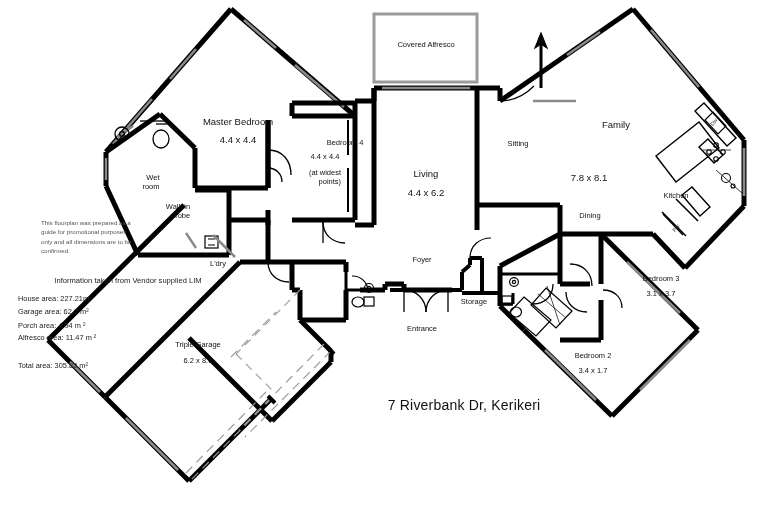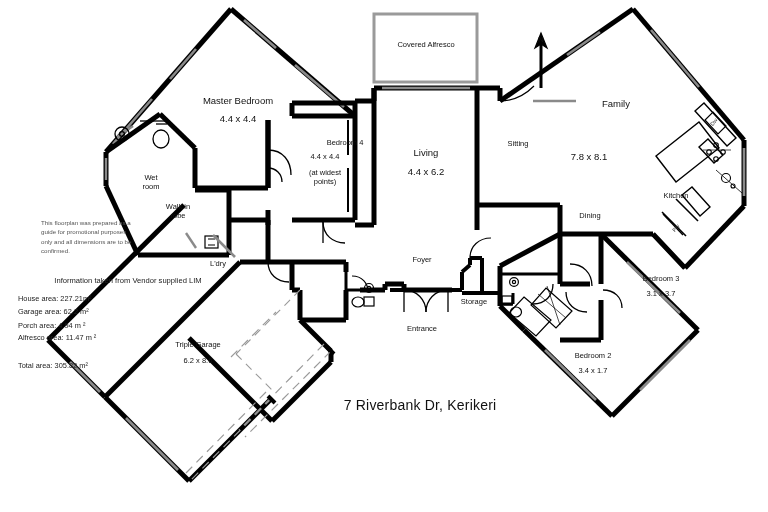--- a/index.html
+++ b/index.html
@@ -2,24 +2,24 @@
 <html><head>
 <meta charset="utf-8">
 <style>
   html,body{margin:0;padding:0;background:#ffffff;}
   #page{
     position:relative;width:768px;height:512px;background:#ffffff;overflow:hidden;
     font-family:"Liberation Sans",sans-serif;color:#1a1a1a;
   }
   #plan{position:absolute;left:0;top:0;width:768px;height:512px;}
   .lbl{position:absolute;text-align:center;line-height:1.18;white-space:pre;color:#111;}
-  .lbl.room{font-size:9.5px;}
-  .lbl.small{font-size:7.5px;}
+  .lbl.room{font-size:9.5px;margin-top:21px;}
+  .lbl.small{font-size:7.5px;text-align:right;}
   .lbl.tiny{font-size:5.5px;color:#333;}
-  .lbl.title{font-size:14px;font-weight:400;letter-spacing:.2px;}
+  .lbl.title{font-size:14px;font-weight:400;letter-spacing:.2px;margin-left:44px;}
   .lbl.note{font-size:6.2px;color:#555;text-align:left;line-height:1.5;}
   .lbl.info{font-size:7.6px;color:#222;text-align:center;}
   .lbl.areas{font-size:7.4px;color:#222;text-align:right;line-height:1.75;}
   .lbl.northlbl{font-size:8px;}
   .ctr{transform:translate(-50%,-50%);}
 </style>
 </head>
 <body>
 
 <div id="page">

